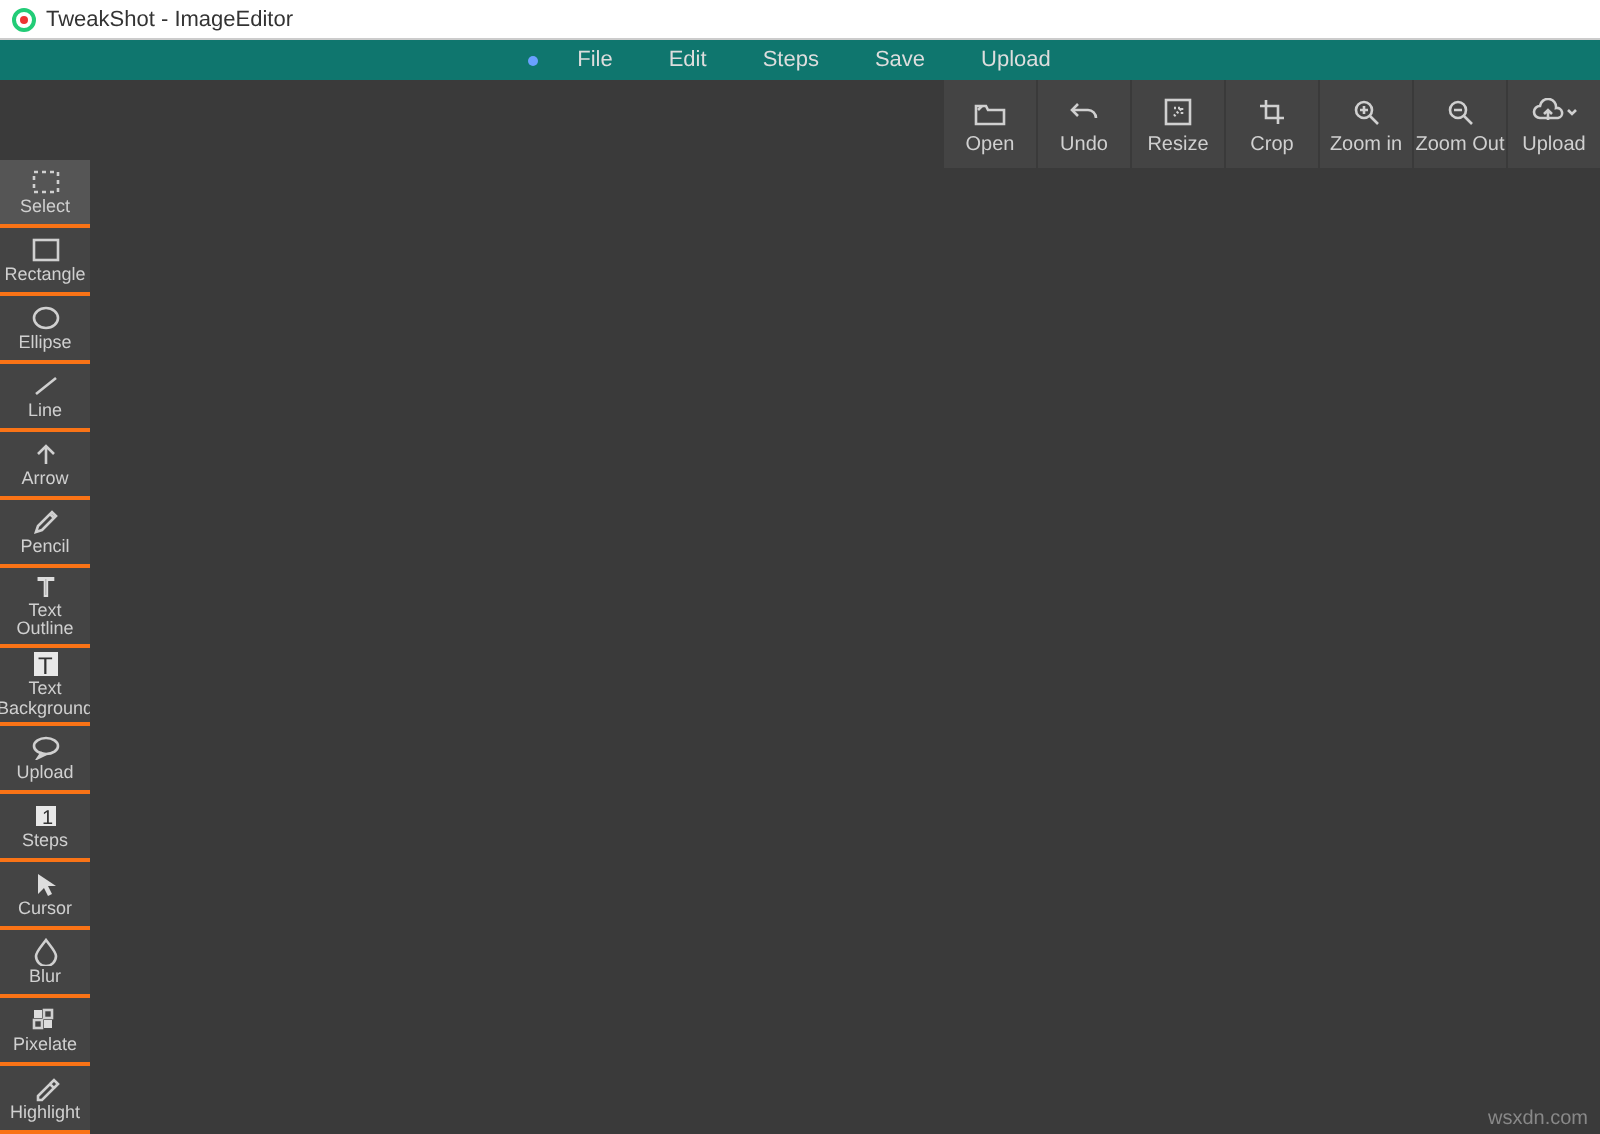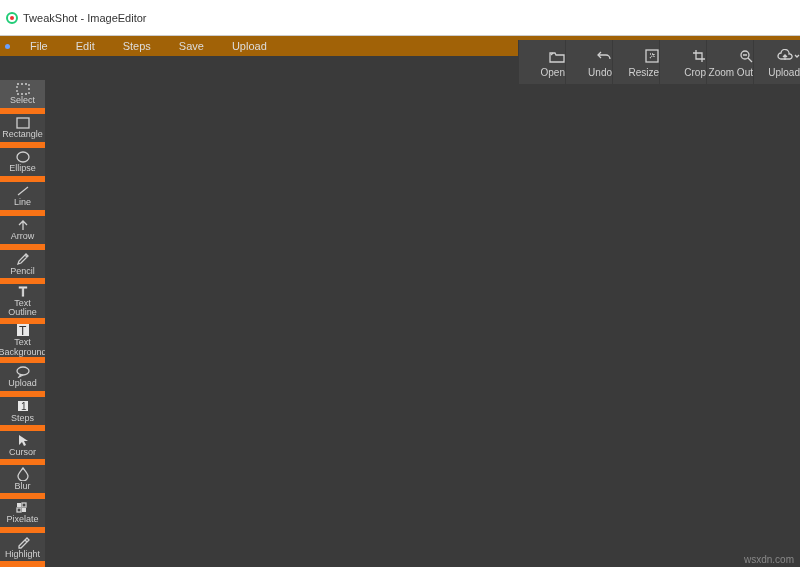--- a/index.html
+++ b/index.html
@@ -6,41 +6,42 @@
 body {
   width: 800px; height: 567px;
   font-family: "Segoe UI", Arial, sans-serif;
   font-size: 11px;
   background: #3a3a3a;
   color: #ddd;
   overflow: hidden;
   position: relative;
 }
 .titlebar {
-  height: 36px;
+  height: 20px;
   background: #fff;
   border-bottom: 1px solid #ccc;
   display: flex;
   align-items: center;
   padding: 0 6px;
   font-size: 11px;
   color: #333;
 }
 .titlebar .app-icon {
   width: 12px; height: 12px;
   margin-right: 5px;
   display: inline-flex;
   align-items: center; justify-content: center;
 }
 .menubar {
   height: 20px;
-  background: #a16207;
+  background: #0f766e;
   display: flex;
   align-items: center;
   padding: 0 2px;
+  justify-content: center;
 }
 .menubar .dot {
   width: 5px; height: 5px;
   background: #6aa0ff;
   border-radius: 50%;
   margin: 0 6px 0 3px;
 }
 .menubar .menu-item {
   padding: 0 14px;
   color: #ddd;
@@ -52,21 +53,21 @@
   position: absolute;
   top: 40px; right: 0;
   height: 44px;
   display: flex;
   background: #444;
 }
 .top-btn {
   width: 47px;
   display: flex;
   flex-direction: column;
-  align-items: flex-end;
+  align-items: center;
   justify-content: center;
   color: #d0d0d0;
   font-size: 10px;
   cursor: pointer;
   border-left: 1px solid #3a3a3a;
 }
 .top-btn .icon { height: 18px; display:flex; align-items:center; justify-content:center; }
 .top-btn .lbl { margin-top: 2px; }
 .sidebar {
   position: absolute;
@@ -81,21 +82,21 @@
   display: flex;
   flex-direction: column;
   align-items: center;
   justify-content: center;
   color: #d0d0d0;
   font-size: 9px;
   line-height: 1.05;
   text-align: center;
   padding: 4px 1px;
   cursor: pointer;
-  border-bottom: 6px solid #f97316;
+  border-bottom: 2px solid #f97316;
   min-height: 34px;
 }
 .tool.selected { background: #555; }
 .tool .icon { height: 16px; display:flex; align-items:center; justify-content:center; margin-bottom: 1px; }
 .canvas {
   position: absolute;
   left: 45px; top: 84px; right: 0; bottom: 0;
   background: #3a3a3a;
 }
 .watermark {
@@ -163,20 +164,29 @@
           <path d="M4 1v9h9"></path>
           <path d="M1 4h9v9"></path>
         </svg>
       </span>
     <span class="lbl">Crop</span>
   </div>
   <div class="top-btn">
     <span class="icon">
         <svg width="14" height="14">
           <circle cx="6" cy="6" r="4"></circle>
+          <path d="M9 9l4 4M4 6h4M6 4v4"></path>
+        </svg>
+      </span>
+    <span class="lbl">Zoom in</span>
+  </div>
+  <div class="top-btn">
+    <span class="icon">
+        <svg width="14" height="14">
+          <circle cx="6" cy="6" r="4"></circle>
           <path d="M9 9l4 4M4 6h4"></path>
         </svg>
       </span>
     <span class="lbl">Zoom Out</span>
   </div>
   <div class="top-btn">
     <span class="icon">
         <svg width="16" height="14">
           <path d="M4 10a3 3 0 0 1 0-6 4 4 0 0 1 8 1 2.5 2.5 0 0 1 1 5H4z"></path>
           <path d="M8 11V6M6 8l2-2 2 2"></path>

